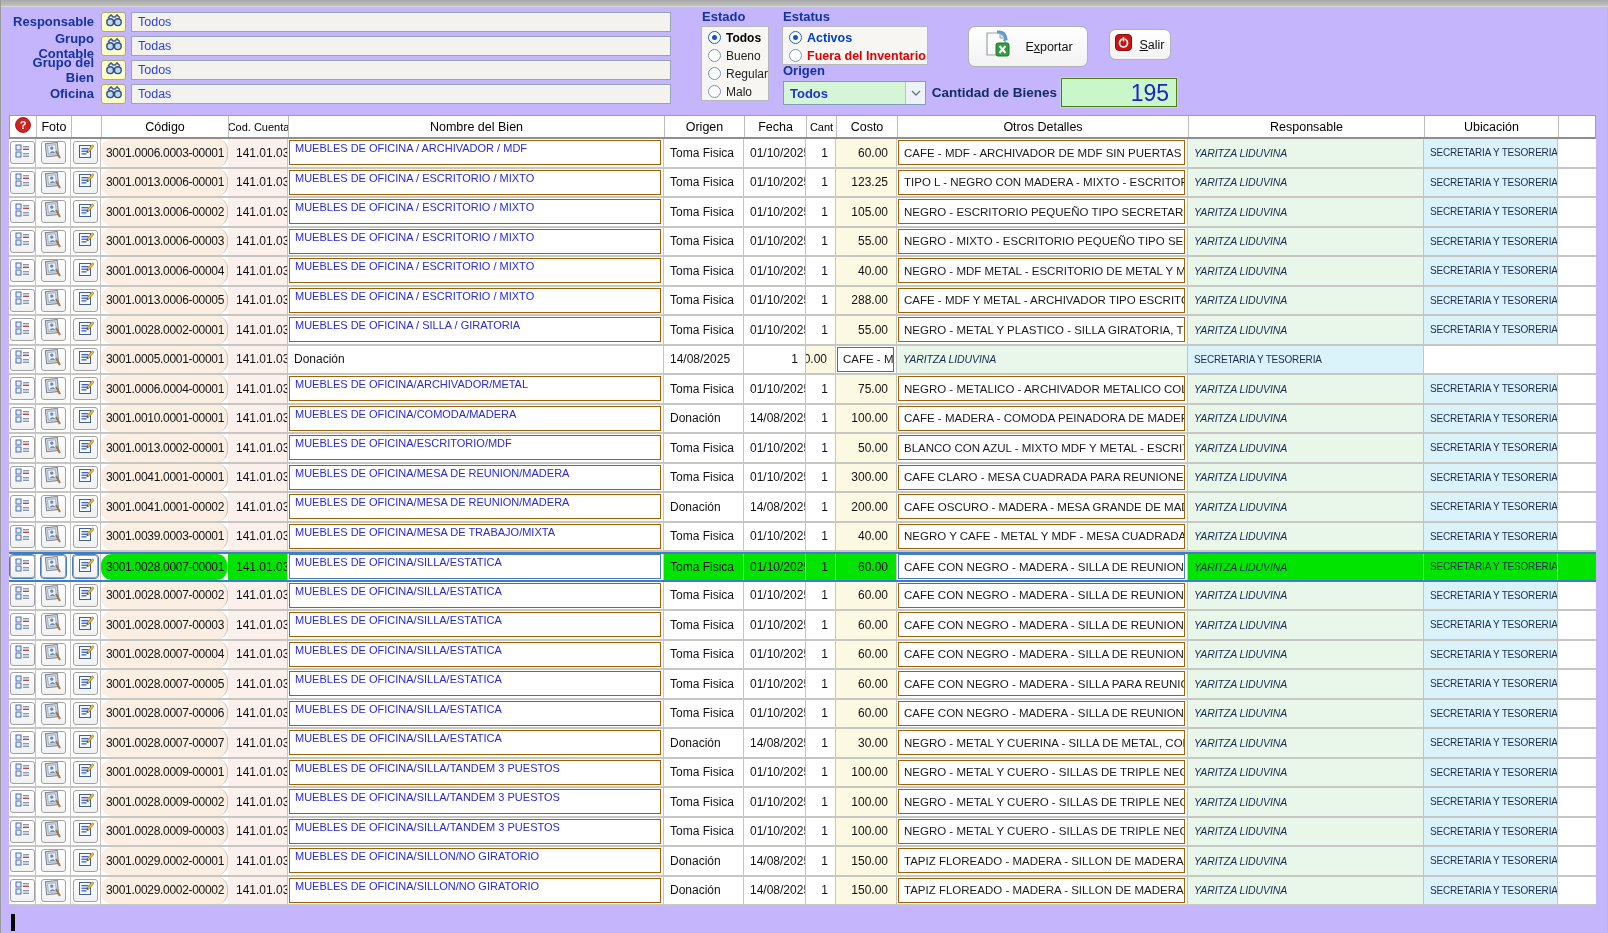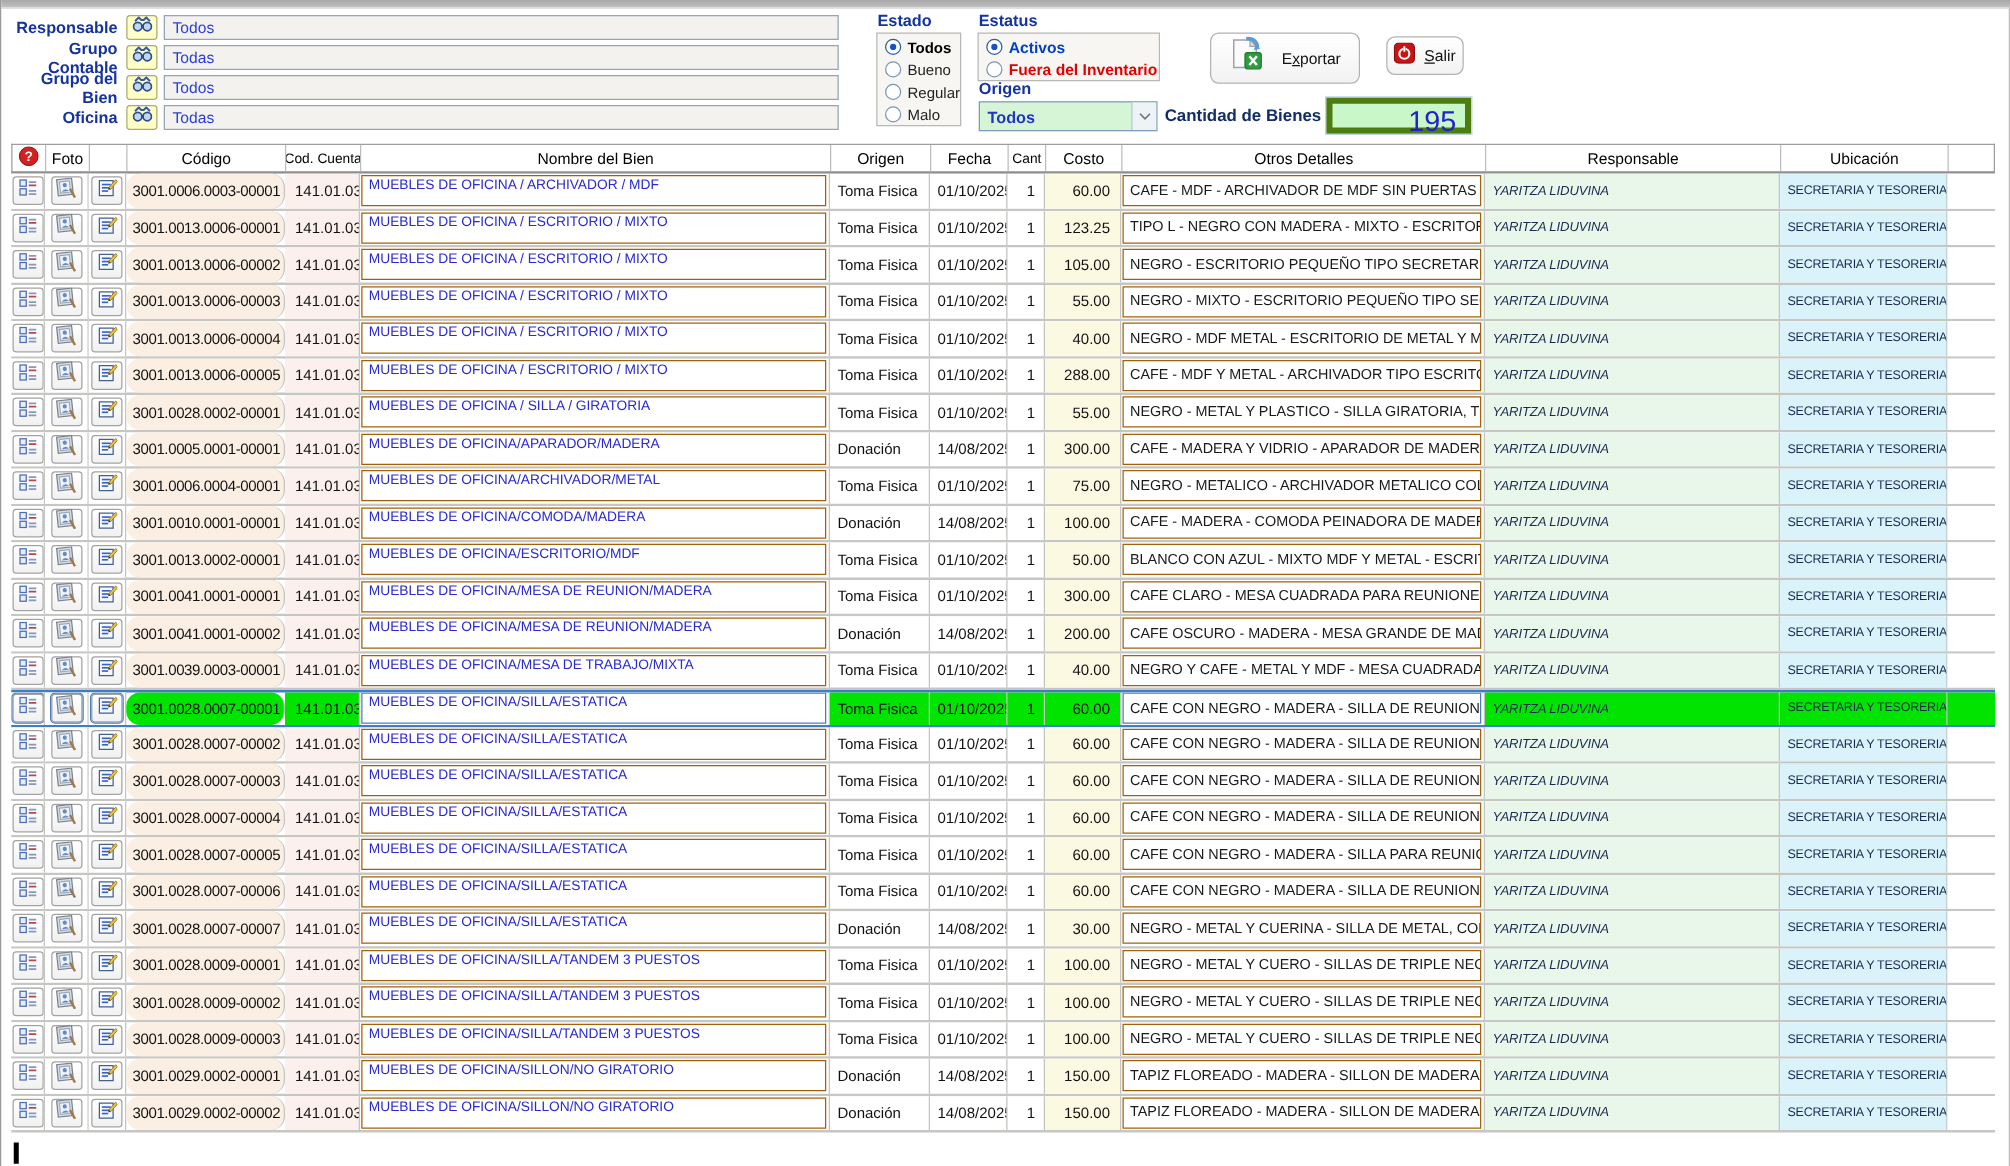--- a/index.html
+++ b/index.html
@@ -1,18 +1,18 @@
 <!DOCTYPE html>
 <html><head>
 <meta charset="utf-8">
 <style>
   * { margin:0; padding:0; box-sizing:border-box; }
   html,body { width:1608px; height:933px; }
   body { font-family:"Liberation Sans", sans-serif; background:#F0EEEB; overflow:hidden; }
-  .screen { position:relative; width:1608px; height:933px; background:#ffffff;
+  .screen { position:relative; width:1608px; height:933px; background:#c4b5fd;
             border-left:1px solid #9a9a9a; border-right:1px solid #bdbdbd; }
   .topstrip { position:absolute; left:0; top:0; width:1608px; height:7px;
               background:linear-gradient(#a8a8a8,#c2c2c2); border-bottom:1px solid #d8d8d8; }
 
   
   .filters { position:absolute; left:8px; top:11px; }
   .frow { display:flex; align-items:center; height:21px; margin-bottom:3px; }
   .flabel { width:92px; text-align:right; font-size:13px; font-weight:bold; color:#15339E; padding-right:7px; }
   .fbtn { width:25px; height:20px; background:#FFFFC6; border:1px solid #ABAB6E; border-radius:3px;
           display:flex; align-items:center; justify-content:center; cursor:pointer; margin-right:5px; }
@@ -33,21 +33,21 @@
 
   .dropdown { position:absolute; left:782px; top:81px; width:143px; height:24px; background:#D6F5D6;
               border:1px solid #7F9DB9; display:flex; align-items:center; cursor:pointer; }
   .dropdown .val { flex:1; font-size:13px; font-weight:bold; color:#1F35C8; padding-left:6px; }
   .dd-btn { width:20px; height:100%; border-left:1px solid #AFC4D6; background:#EEF3F8;
             display:flex; align-items:center; justify-content:center; color:#68788A; font-size:11px; }
 
   .cant-label { position:absolute; left:918px; top:85px; width:138px; text-align:right;
                 font-size:13.5px; font-weight:bold; color:#132E66; }
   .cant-box { position:absolute; left:1060px; top:78px; width:116px; height:29px; background:#C9F7C9;
-              border:5px solid #4d7c0f; outline:1px solid #C0D4E8; font-size:23px; color:#2222CC;
+              border:1px solid #4d7c0f; outline:1px solid #C0D4E8; font-size:23px; color:#2222CC;
               text-align:right; padding:1px 7px 0 0; }
 
   
   .btn { position:absolute; background:linear-gradient(#FFFFFF,#F2F2F2); border:1px solid #B2B2B2;
          border-radius:7px; display:flex; align-items:center; justify-content:center; gap:8px; cursor:pointer; }
   .btn-exportar { left:967px; top:26px; width:120px; height:41px; }
   .btn-salir { left:1108px; top:29px; width:62px; height:31px; gap:7px; }
   .btn-label { font-size:12.5px; color:#111; }
   .u { text-decoration:underline; }
 
@@ -707,23 +707,20 @@
             <rect x="3.5" y="7.6" width="7" height="1.3" fill="#3A62C0"></rect>
             <rect x="3.5" y="10.2" width="5" height="1.3" fill="#3A62C0"></rect>
             <path d="M9 8 L14.5 1.8 L16 3.2 L10.5 9.4 z" fill="#F0C040" stroke="#907018" stroke-width="0.7"></path>
             <path d="M9 8 L10.5 9.4 L8.6 10 z" fill="#4A3010"></path>
           </svg>
         </span>
       </span>
     </div>
     <div class="td c-cod">3001.0005.0001-00001</div>
     <div class="td c-cta">141.01.03</div>
-    <div class="td c-nom">
-            <span class="boxed">MUEBLES DE OFICINA/APARADOR/MADERA</span>
-          </div>
     <div class="td c-org">Donación</div>
     <div class="td c-fec">14/08/2025</div>
     <div class="td c-cant">1</div>
     <div class="td c-cost">300.00</div>
     <div class="td c-det">
             <span class="boxed">CAFE - MADERA Y VIDRIO - APARADOR DE MADERA DE DOS</span>
           </div>
     <div class="td c-resp">YARITZA LIDUVINA</div>
     <div class="td c-ubi">SECRETARIA Y TESORERIA</div>
     <div class="td c-sliver"></div>

